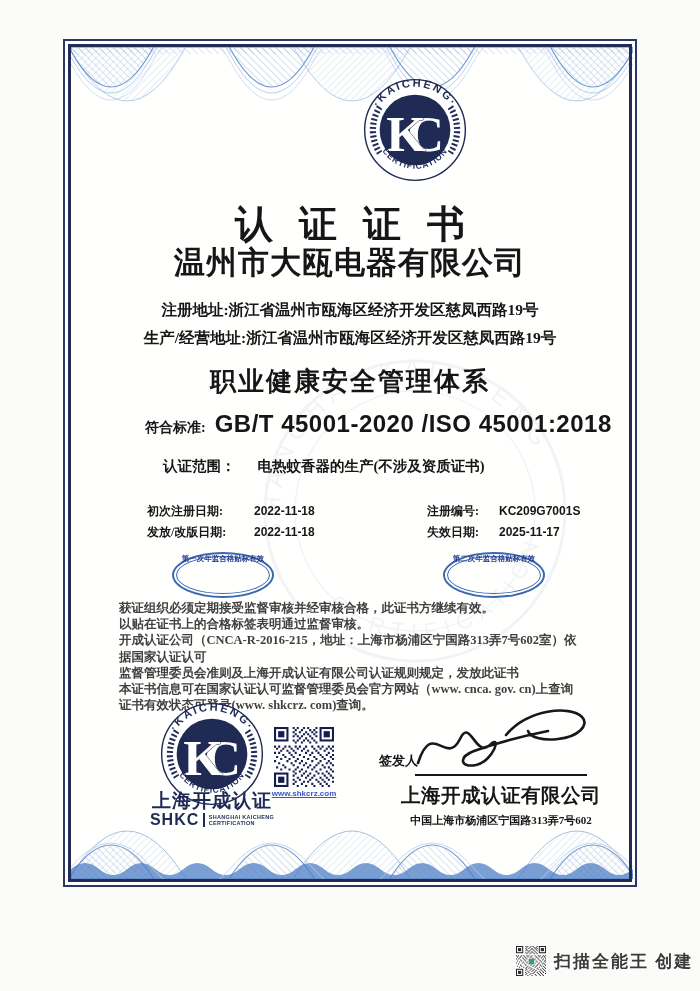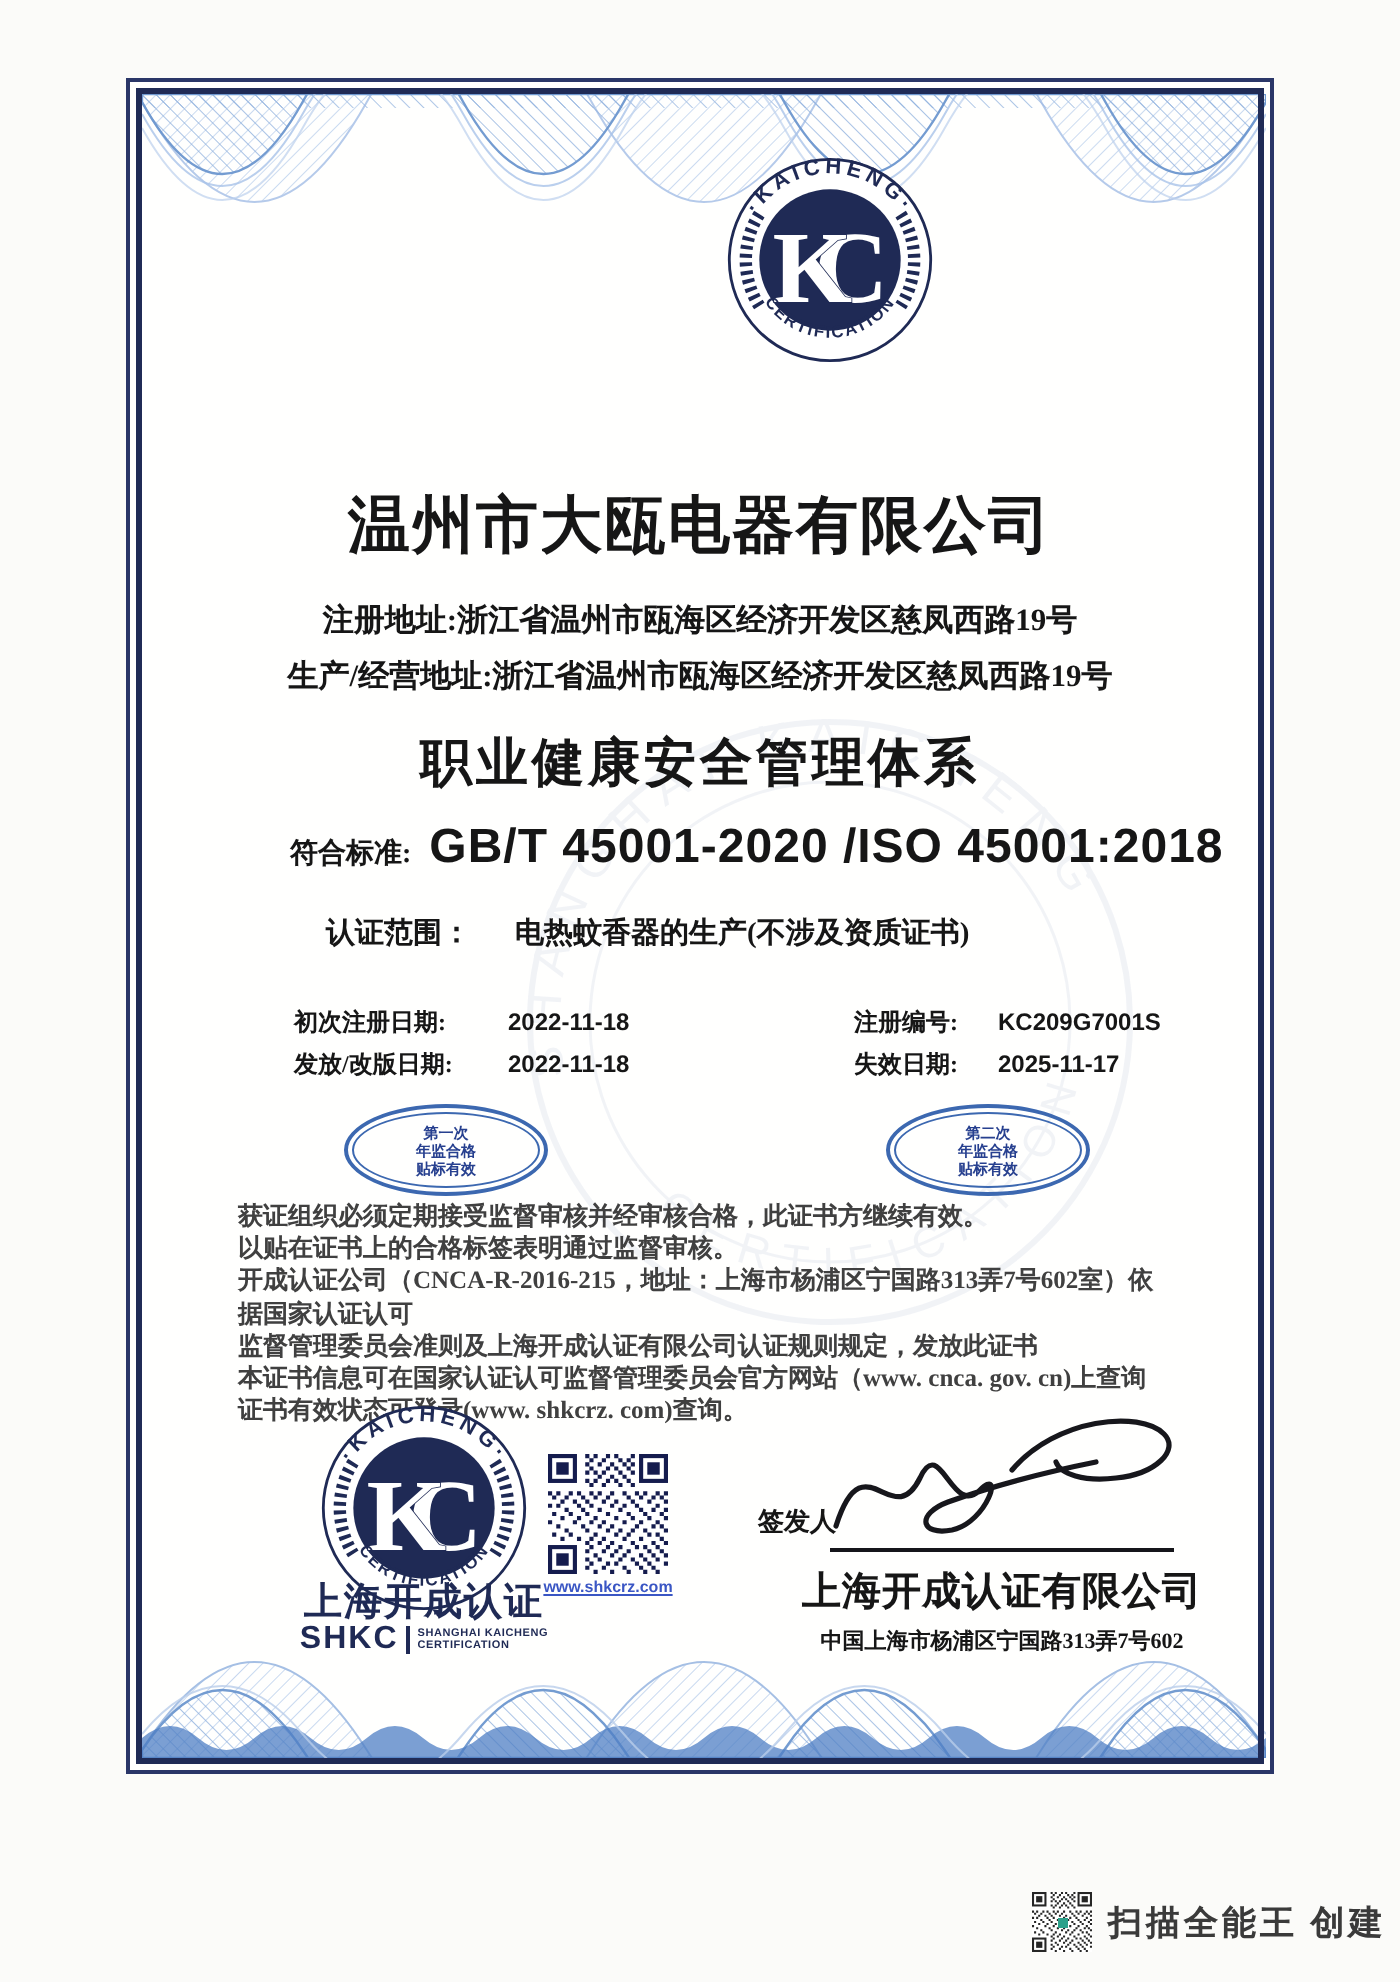--- a/index.html
+++ b/index.html
@@ -67,21 +67,21 @@
   .reg-block .row .val{font-family:"Liberation Sans",sans-serif;font-size:12px;}
   
   .oval-stamp{
     position:absolute;top:511px;width:102px;height:46px;z-index:2;
     border:2px solid #3c68b0;border-radius:50%;box-sizing:border-box;
   }
   .oval-stamp::before{
     content:"";position:absolute;inset:2px;border:1px solid #3c68b0;border-radius:50%;
   }
   .oval-stamp .stx{
-    position:absolute;inset:0;display:flex;flex-direction:column;justify-content:center;
+    position:absolute;inset:0;display:flex;flex-direction:row;justify-content:center;
     text-align:center;font-size:7.5px;line-height:9px;font-weight:700;color:#27408f;
   }
   .oval-stamp.first{left:107px;}
   .oval-stamp.second{left:378px;}
   
   .notes{
     position:absolute;left:54px;top:559px;width:470px;z-index:2;
     font-size:12.5px;line-height:16.2px;font-weight:600;color:#404040;
   }
   .notes p{margin:0;}
@@ -197,20 +197,21 @@
         <text font-size="22" letter-spacing="8" fill="#7d8fb8" font-family="Liberation Sans,sans-serif">
           <textPath href="#wmBot" startOffset="50%" text-anchor="middle">CERTIFICATION</textPath>
         </text>
       </g>
     </svg>
 
     <svg class="badge-top" viewBox="0 0 120 120">
       <use href="#kc-badge"></use>
     </svg>
 
+    <h1 class="cert-title">认证证书</h1>
     <h2 class="company-name">温州市大瓯电器有限公司</h2>
 
 
     <div class="addr1">注册地址:浙江省温州市瓯海区经济开发区慈凤西路19号</div>
     <div class="addr2">生产/经营地址:浙江省温州市瓯海区经济开发区慈凤西路19号</div>
 
     <h2 class="system-name">职业健康安全管理体系</h2>
 
     <div class="standard-row">
       <span class="lbl">符合标准:</span>

